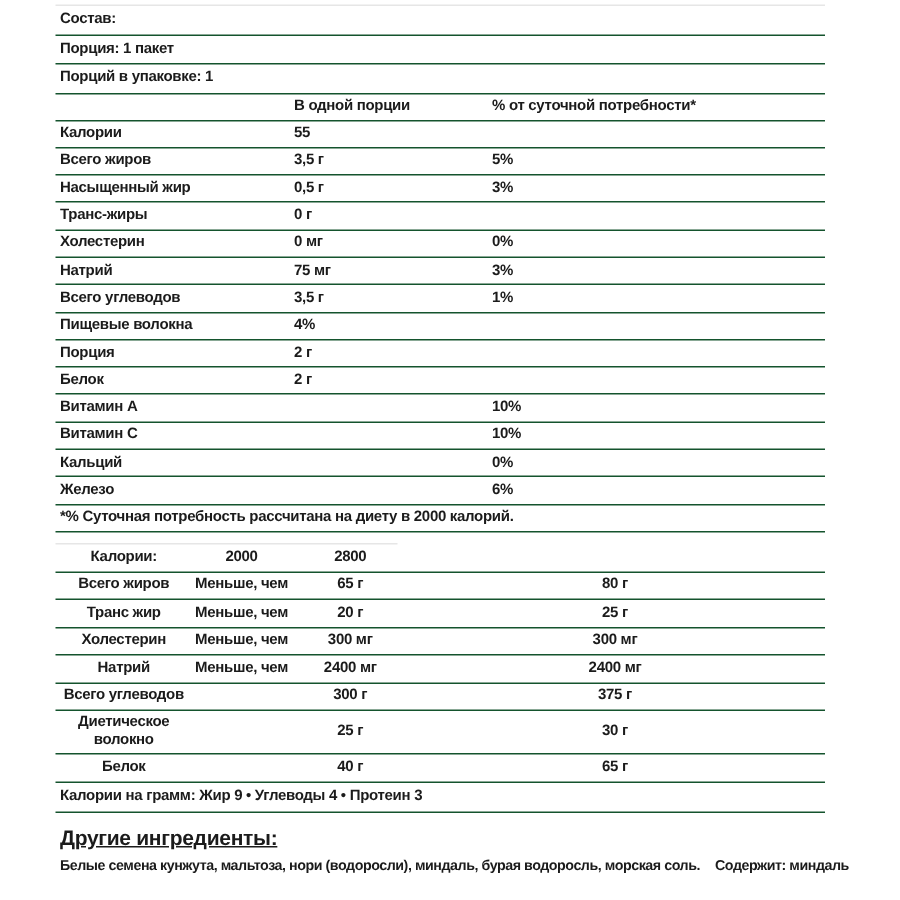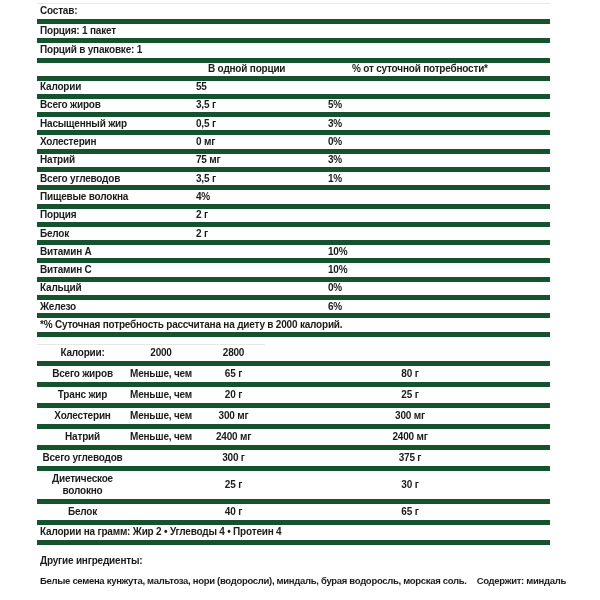--- a/index.html
+++ b/index.html
@@ -17,50 +17,51 @@
     width: 513px;
     padding-top: 3px;
     box-sizing: border-box;
   }
   .toprule {
     border-top: 1px solid #e6e6e6;
     height: 0;
   }
   .row {
     box-sizing: border-box;
-    border-bottom: 5px solid #14532d;
+    border-bottom: 1px solid #14532d;
     display: grid;
     align-items: center;
     padding-left: 3px;
     font-size: 10px;
     font-weight: 700;
     letter-spacing: -0.2px;
     line-height: 12px;
   }
   .meta-row { height: 19.5px; grid-template-columns: 1fr; }
   .nf-header, .nf-row { grid-template-columns: 156px 132px 1fr; }
-  .nf-header { height: 18px; gap: 12px; }
+  .nf-header { height: 18px; }
   .nf-row { min-height: 18.3px; }
   .footnote-row { height: 18.5px; grid-template-columns: 1fr; }
   .gap7 { height: 7px; }
   .shortrule {
     width: 228px;
     border-top: 1px solid #e6e6e6;
     height: 0;
   }
   .dv-row { grid-template-columns: 85px 72px 73px 1fr; min-height: 18.5px; padding-top: 2px; padding-bottom: 2px; text-align: center; }
   .cpg-row { height: 20px; grid-template-columns: 1fr; }
   .cell { display: block; }
   .other-heading {
     margin-top: 10px;
     padding-left: 3px;
-    font-size: 10px;
+    font-size: 14px;
     font-weight: 700;
     letter-spacing: -0.2px;
     line-height: 12px;
+    text-decoration: underline;
   }
   .ingredients-line {
     margin-top: 8px;
     padding-left: 3px;
     font-size: 9.5px;
     font-weight: 700;
     letter-spacing: -0.3px;
     line-height: 12px;
     white-space: nowrap;
   }
@@ -99,20 +100,25 @@
         <span class="cell">Всего жиров</span>
         <span class="cell">3,5 г</span>
         <span class="cell">5%</span>
       </div>
       <div class="row nf-row">
         <span class="cell">Насыщенный жир</span>
         <span class="cell">0,5 г</span>
         <span class="cell">3%</span>
       </div>
       <div class="row nf-row">
+        <span class="cell">Транс-жиры</span>
+        <span class="cell">0 г</span>
+        <span class="cell"></span>
+      </div>
+      <div class="row nf-row">
         <span class="cell">Холестерин</span>
         <span class="cell">0 мг</span>
         <span class="cell">0%</span>
       </div>
       <div class="row nf-row">
         <span class="cell">Натрий</span>
         <span class="cell">75 мг</span>
         <span class="cell">3%</span>
       </div>
       <div class="row nf-row">
@@ -208,21 +214,21 @@
       </div>
       <div class="row dv-row">
         <span class="cell">Белок</span>
         <span class="cell"></span>
         <span class="cell">40 г</span>
         <span class="cell">65 г</span>
       </div>
     </div>
 
   <div class="row cpg-row">
-    <span class="cell">Калории на грамм: Жир 2 • Углеводы 4 • Протеин 4</span>
+    <span class="cell">Калории на грамм: Жир 9 • Углеводы 4 • Протеин 3</span>
   </div>
 
   <div class="other-heading">Другие ингредиенты:</div>
 
   <div class="ingredients-line">
     <span>Белые семена кунжута, мальтоза, нори (водоросли), миндаль, бурая водоросль, морская соль.</span><span class="contains-gap"></span><span>Содержит: миндаль</span>
   </div>
 
 </div>
 

